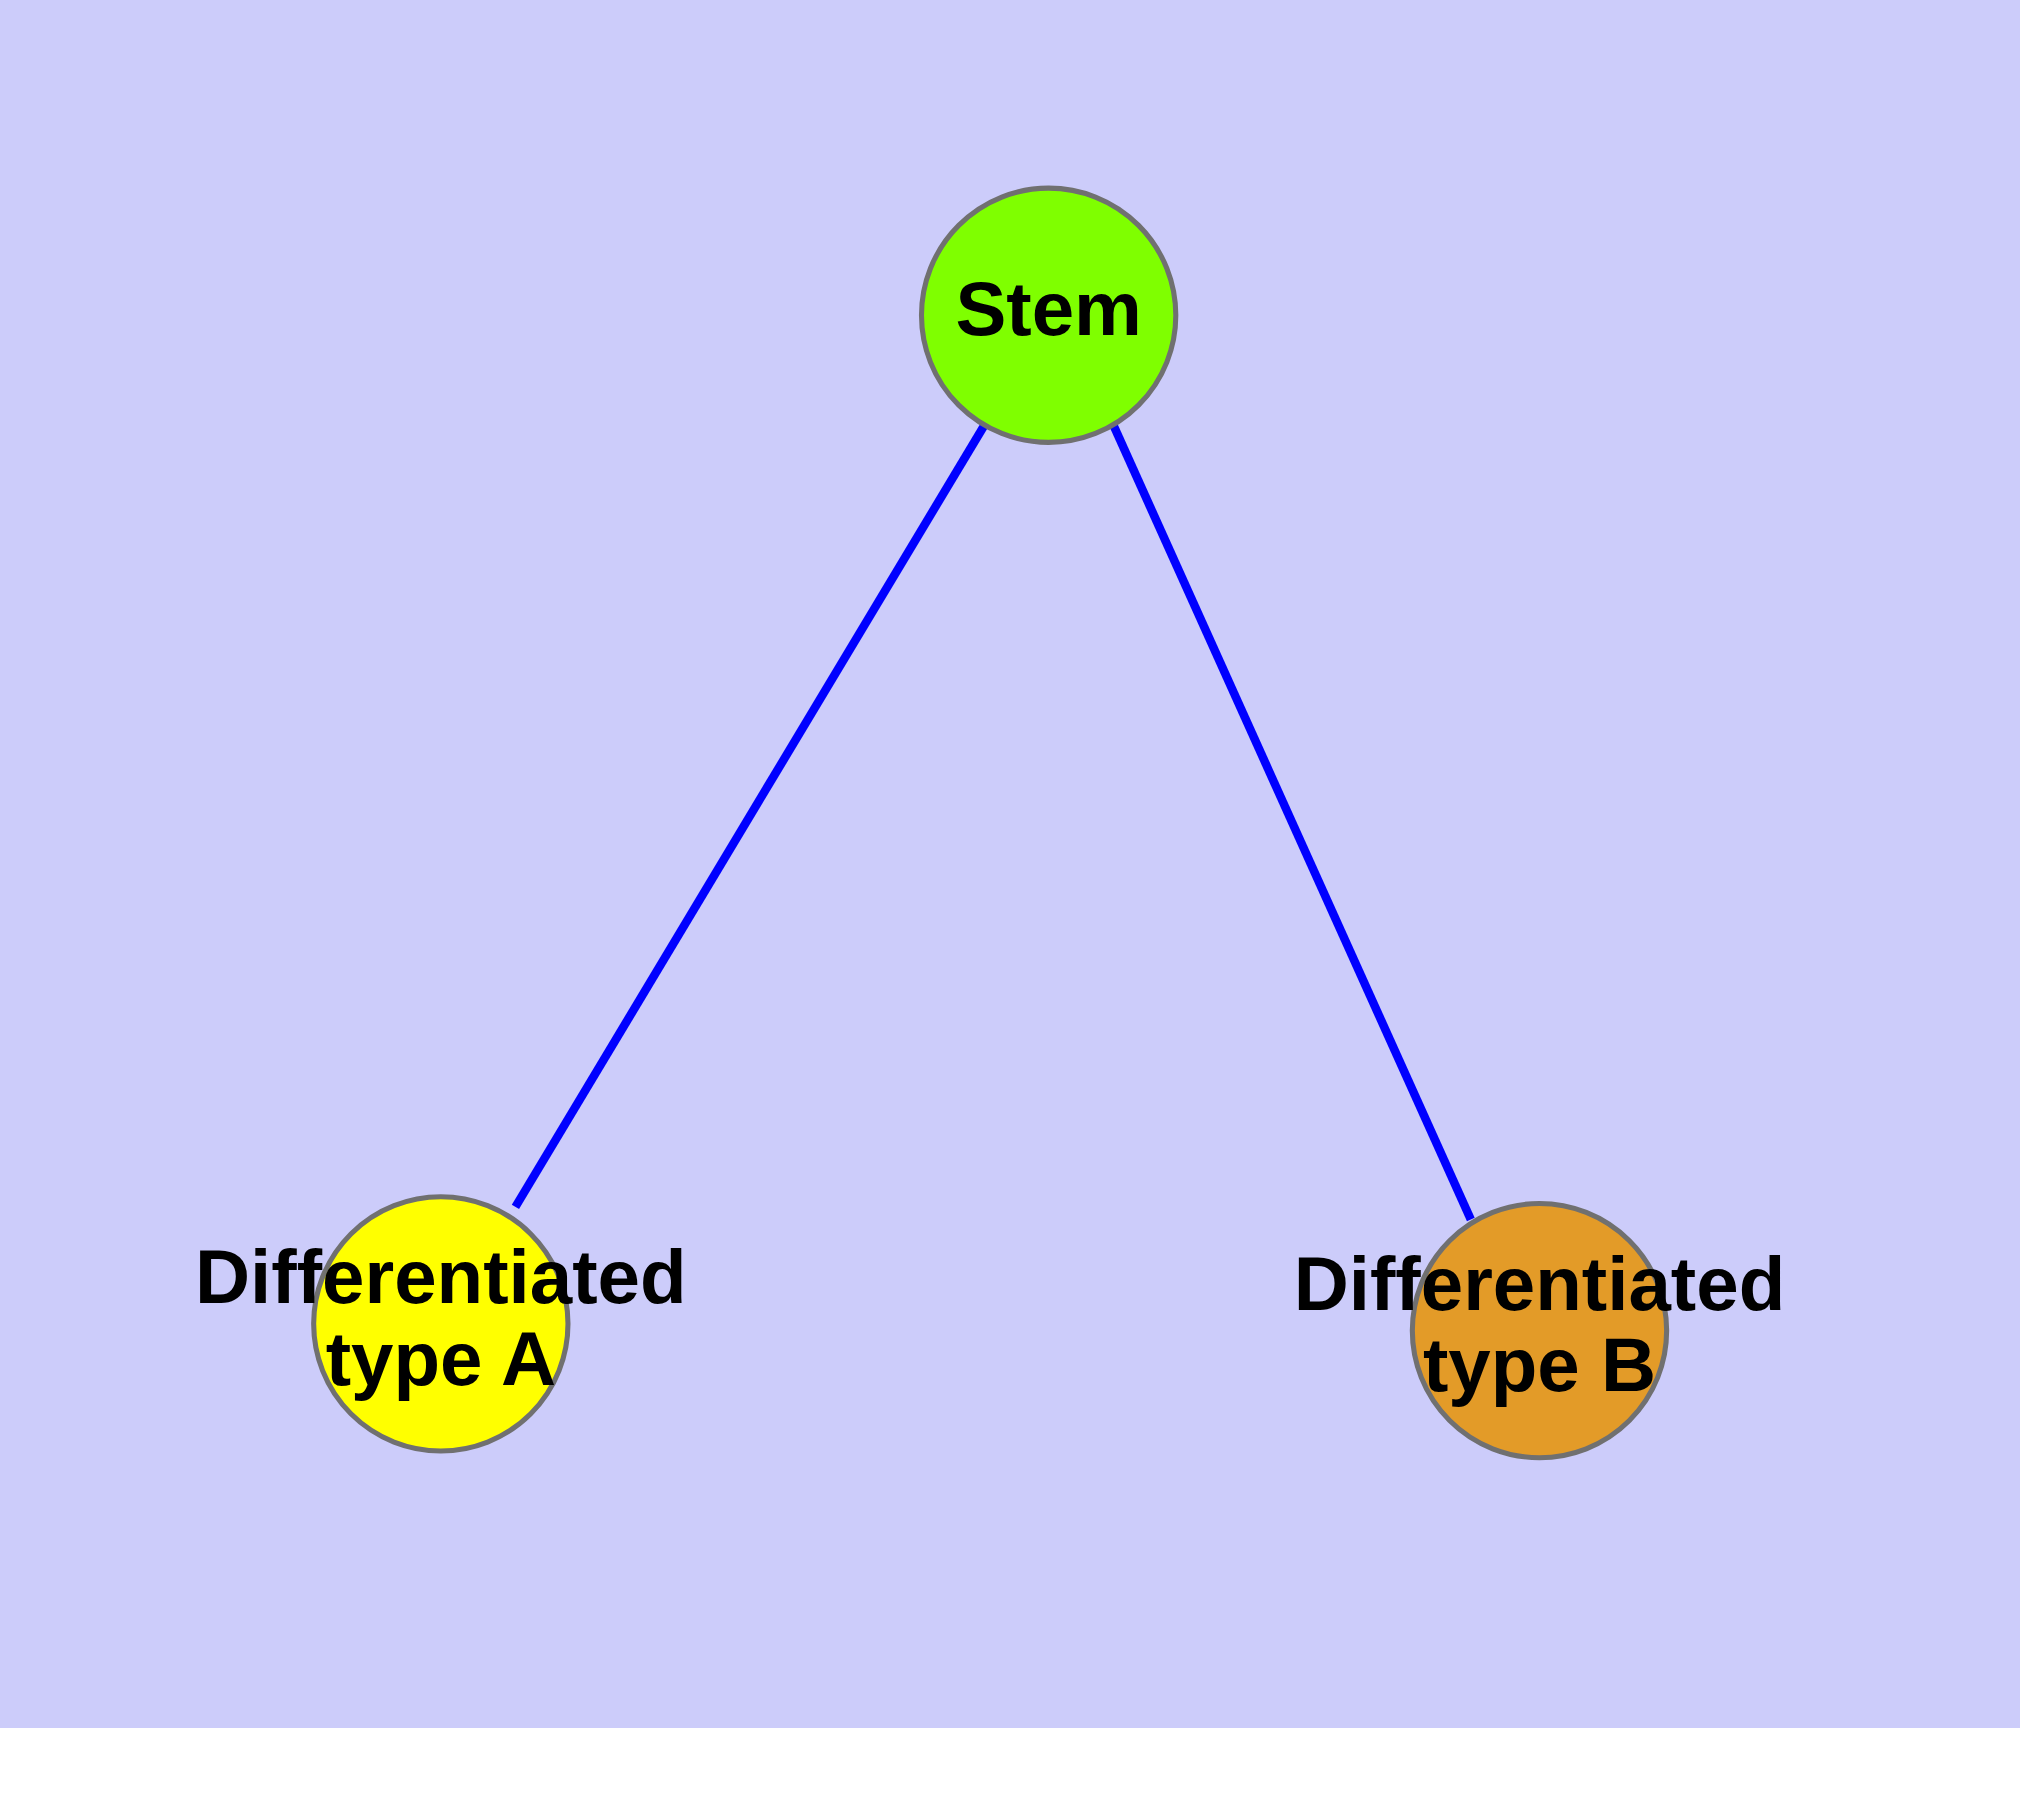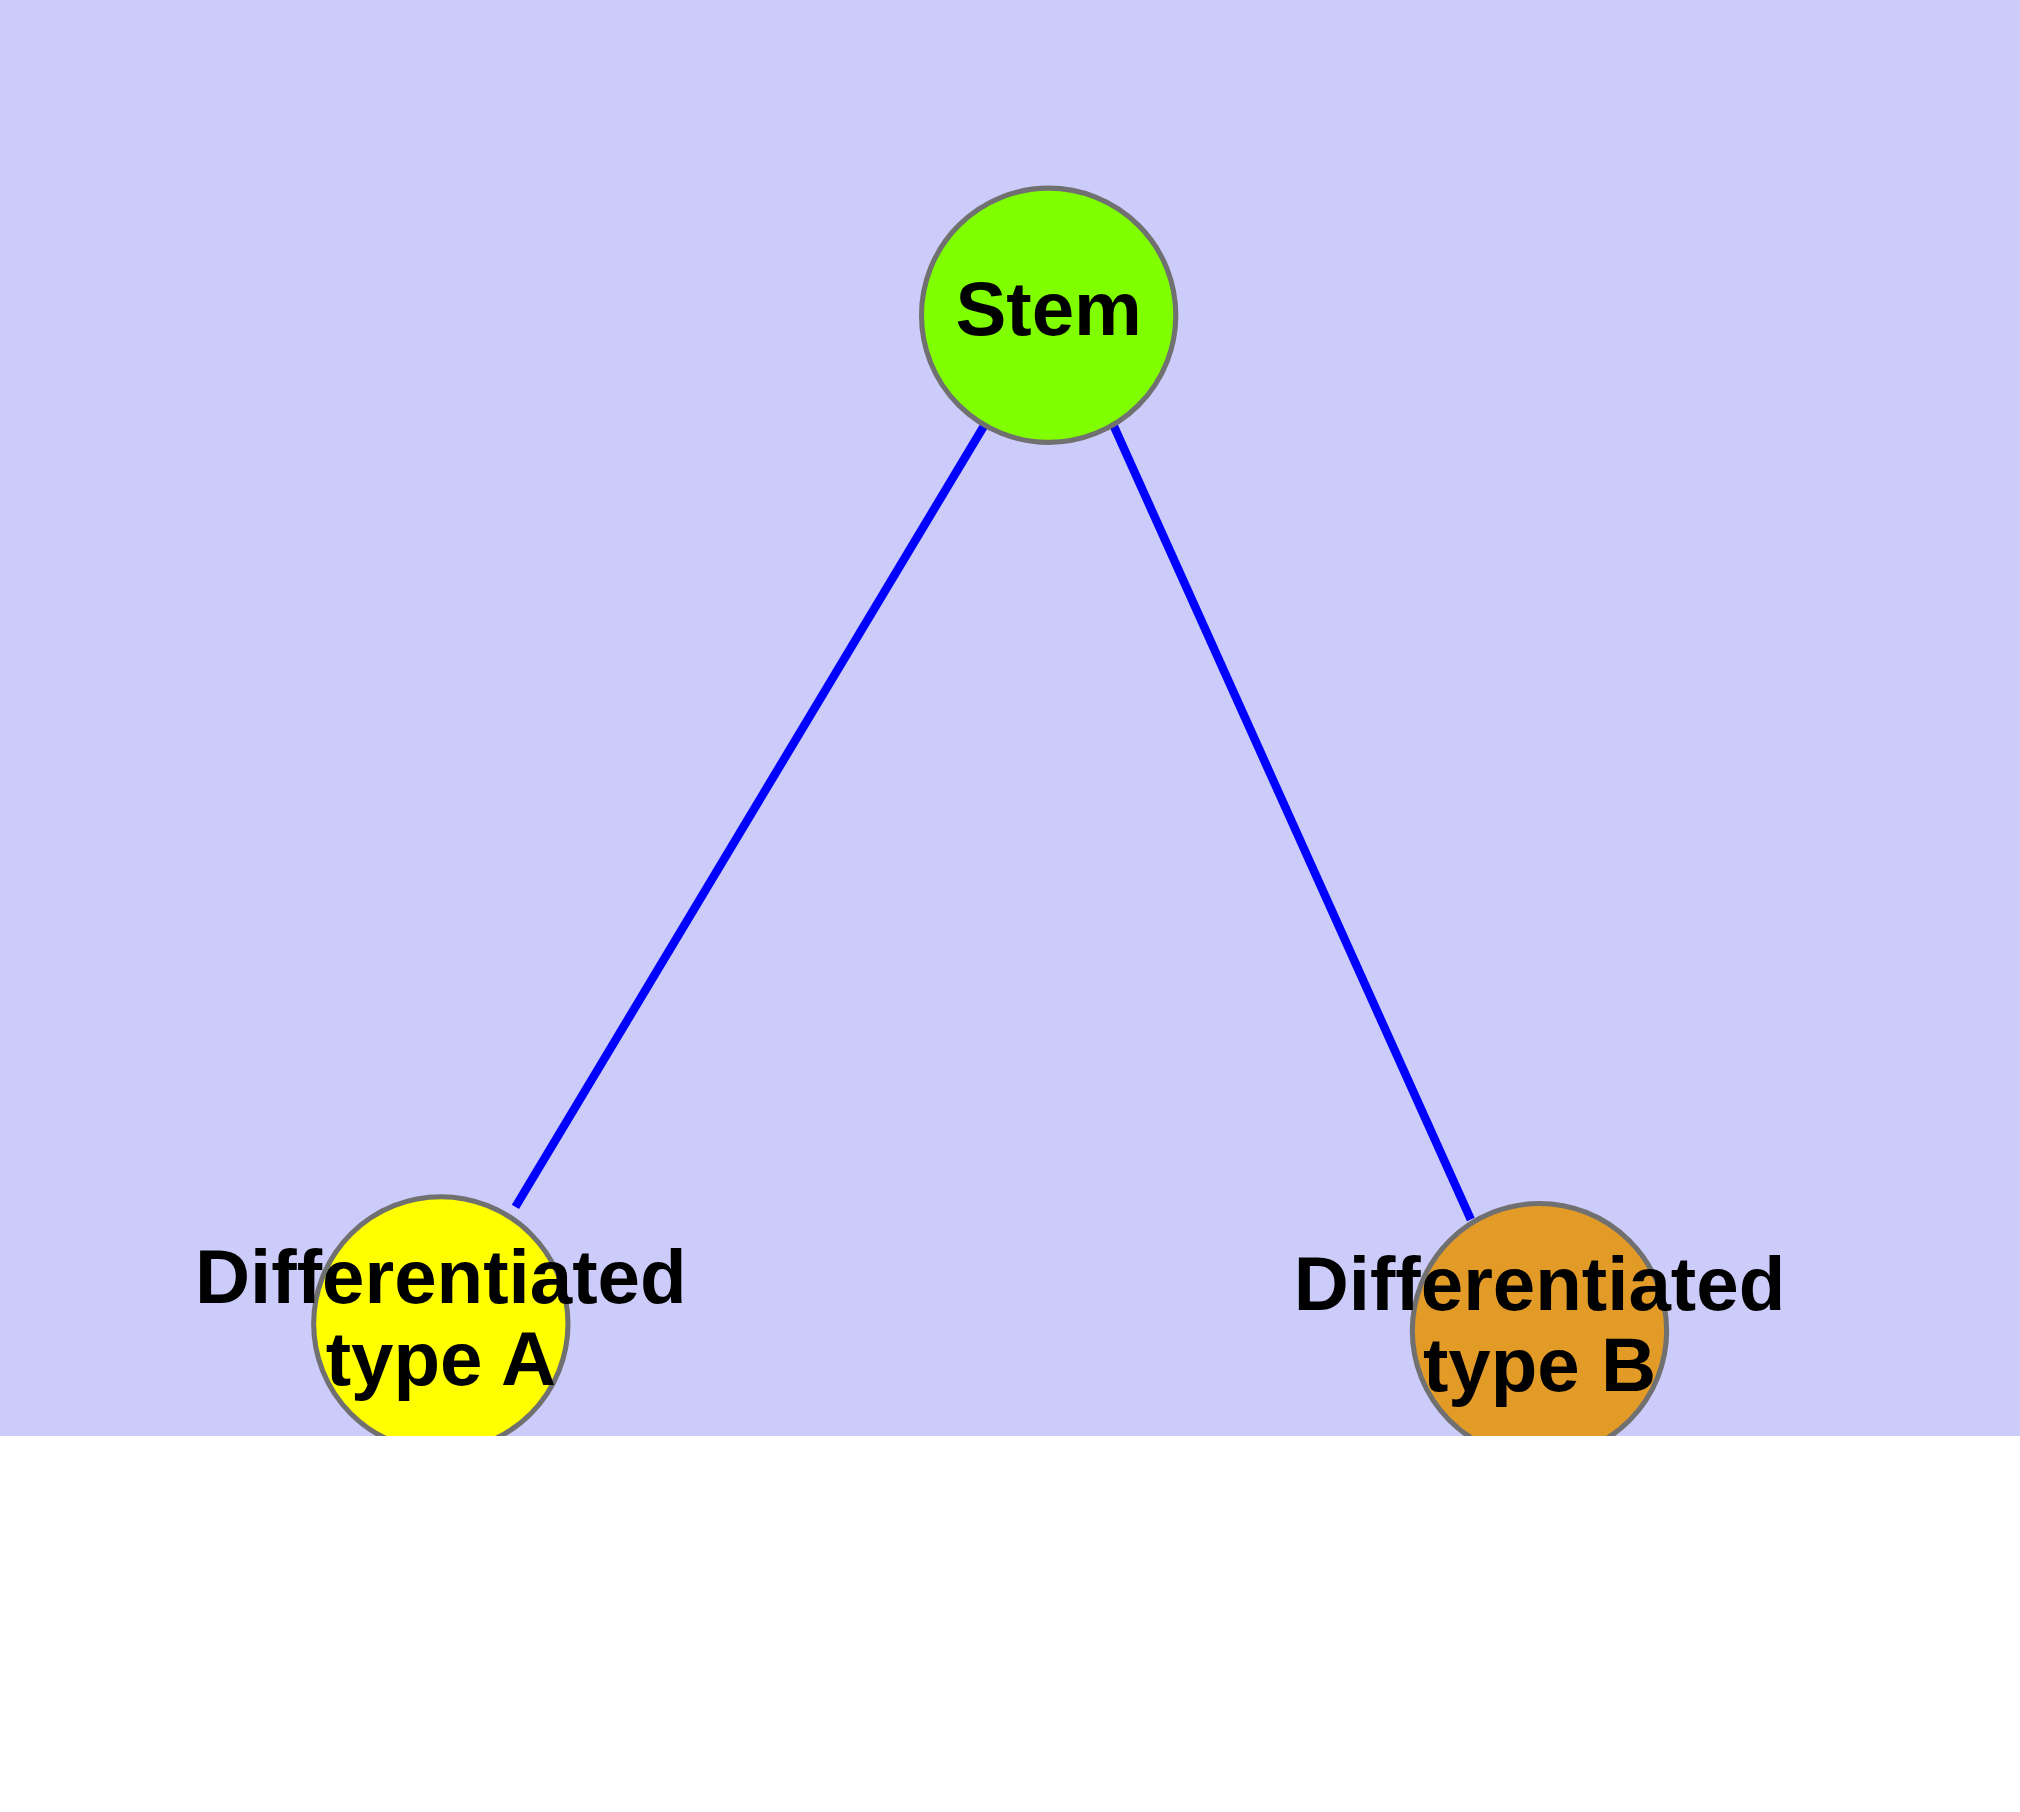--- a/index.html
+++ b/index.html
@@ -32,21 +32,21 @@
     dominant-baseline: middle;
     paint-order: normal;
   }
   .edge-line {
     stroke-linecap: butt;
   }
 </style>
 </head>
 <body>
 
-<div id="canvas" style="width: 2021px; height: 1436px;">
+<div id="canvas" style="width: 2021px; height: 1728px;">
   <svg id="graph-svg" viewBox="0 0 2384 2138" preserveAspectRatio="none" xmlns="http://www.w3.org/2000/svg" style="width: 2021px; height: 1812px;">
 
     <rect id="bg-rect" x="0" y="0" width="2384" height="2138" fill="#ccccfa"></rect>
 
     <g id="edges-layer">
         <line x1="1161" y1="502" x2="608" y2="1424" stroke="#0000ff" stroke-width="10" class="edge-line"></line>
         <line x1="1314" y1="503" x2="1735" y2="1439" stroke="#0000ff" stroke-width="10" class="edge-line"></line>
       </g>
     <g id="nodes-layer">
         <circle cx="1237" cy="372" r="150" fill="#7fff00" stroke="#707070" stroke-width="6"></circle>

